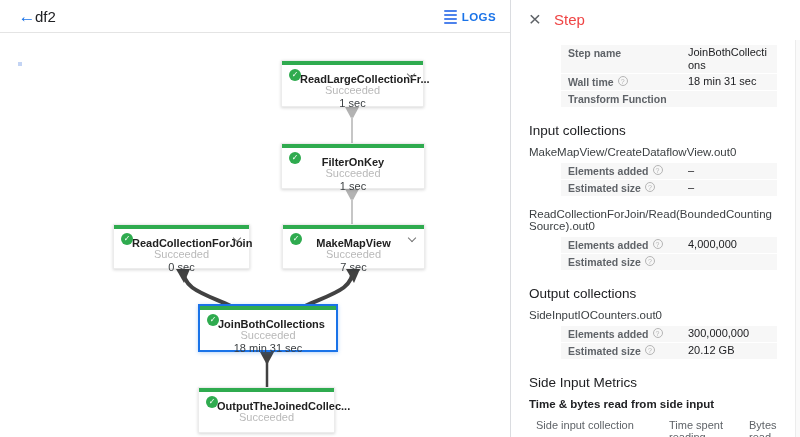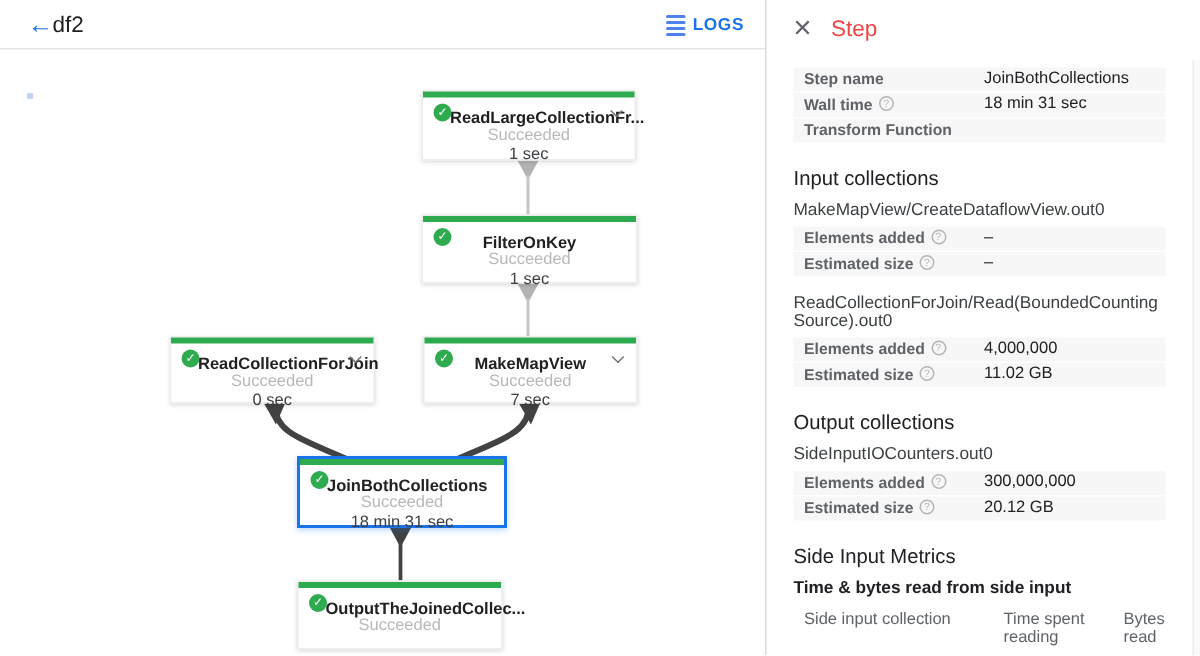--- a/index.html
+++ b/index.html
@@ -38,21 +38,21 @@
 
   
   .right-pane { position:absolute; left:510px; top:0; width:290px; height:437px; background:#fff;
                 border-left:1px solid #dadce0; }
   .panel-header { position:relative; height:40px; }
   .close-btn { position:absolute; left:13px; top:8px; width:22px; height:22px; border:none; background:none;
                color:#5f6368; font-size:21px; line-height:22px; cursor:pointer; }
   .panel-title { position:absolute; left:43px; top:11px; font-size:15px; color:#ef4444; }
 
   .panel-body { position:absolute; left:18px; top:45px; width:248px; }
-  .kv { display:flex; background:#f7f7f7; margin-bottom:1px; padding:1px 6px 2px 7px; min-height:14px; }
+  .kv { display:flex; background:#f7f7f7; margin-bottom:1px; padding:1px 6px 2px 7px; min-height:14px;margin-left:32px; }
   .kv-key { flex:0 0 120px; display:flex; align-items:flex-start; gap:4px; padding-top:1px; }
   .kv-label { font-size:10.5px; font-weight:700; color:#5f6368; }
   .help-icon { display:inline-block; width:10px; height:10px; border:1px solid #b5b5b5; border-radius:50%;
                color:#b5b5b5; font-size:7px; line-height:9px; text-align:center; margin-top:0; }
   .kv-value { flex:1; font-size:11px; color:#202124; word-break:break-all; line-height:12.5px; }
 
   .section-heading { font-size:13.5px; color:#202124; margin:16px 0 8px; }
   .coll-name { font-size:11.5px; color:#3c4043; margin:12px 0 5px; word-break:break-all; }
   .coll-name.first { margin-top:0; }
 
@@ -222,21 +222,20 @@
           <span class="kv-label">Elements added</span>
           <span class="help-icon">?</span>
         </div>
         <div class="kv-value">4,000,000</div>
       </div>
       <div class="kv">
         <div class="kv-key">
           <span class="kv-label">Estimated size</span>
           <span class="help-icon">?</span>
         </div>
-        <div class="kv-value">11.02 GB</div>
       </div>
 
       <div class="section-heading">Output collections</div>
       <div class="coll-name first">SideInputIOCounters.out0</div>
       <div class="kv">
         <div class="kv-key">
           <span class="kv-label">Elements added</span>
           <span class="help-icon">?</span>
         </div>
         <div class="kv-value">300,000,000</div>

